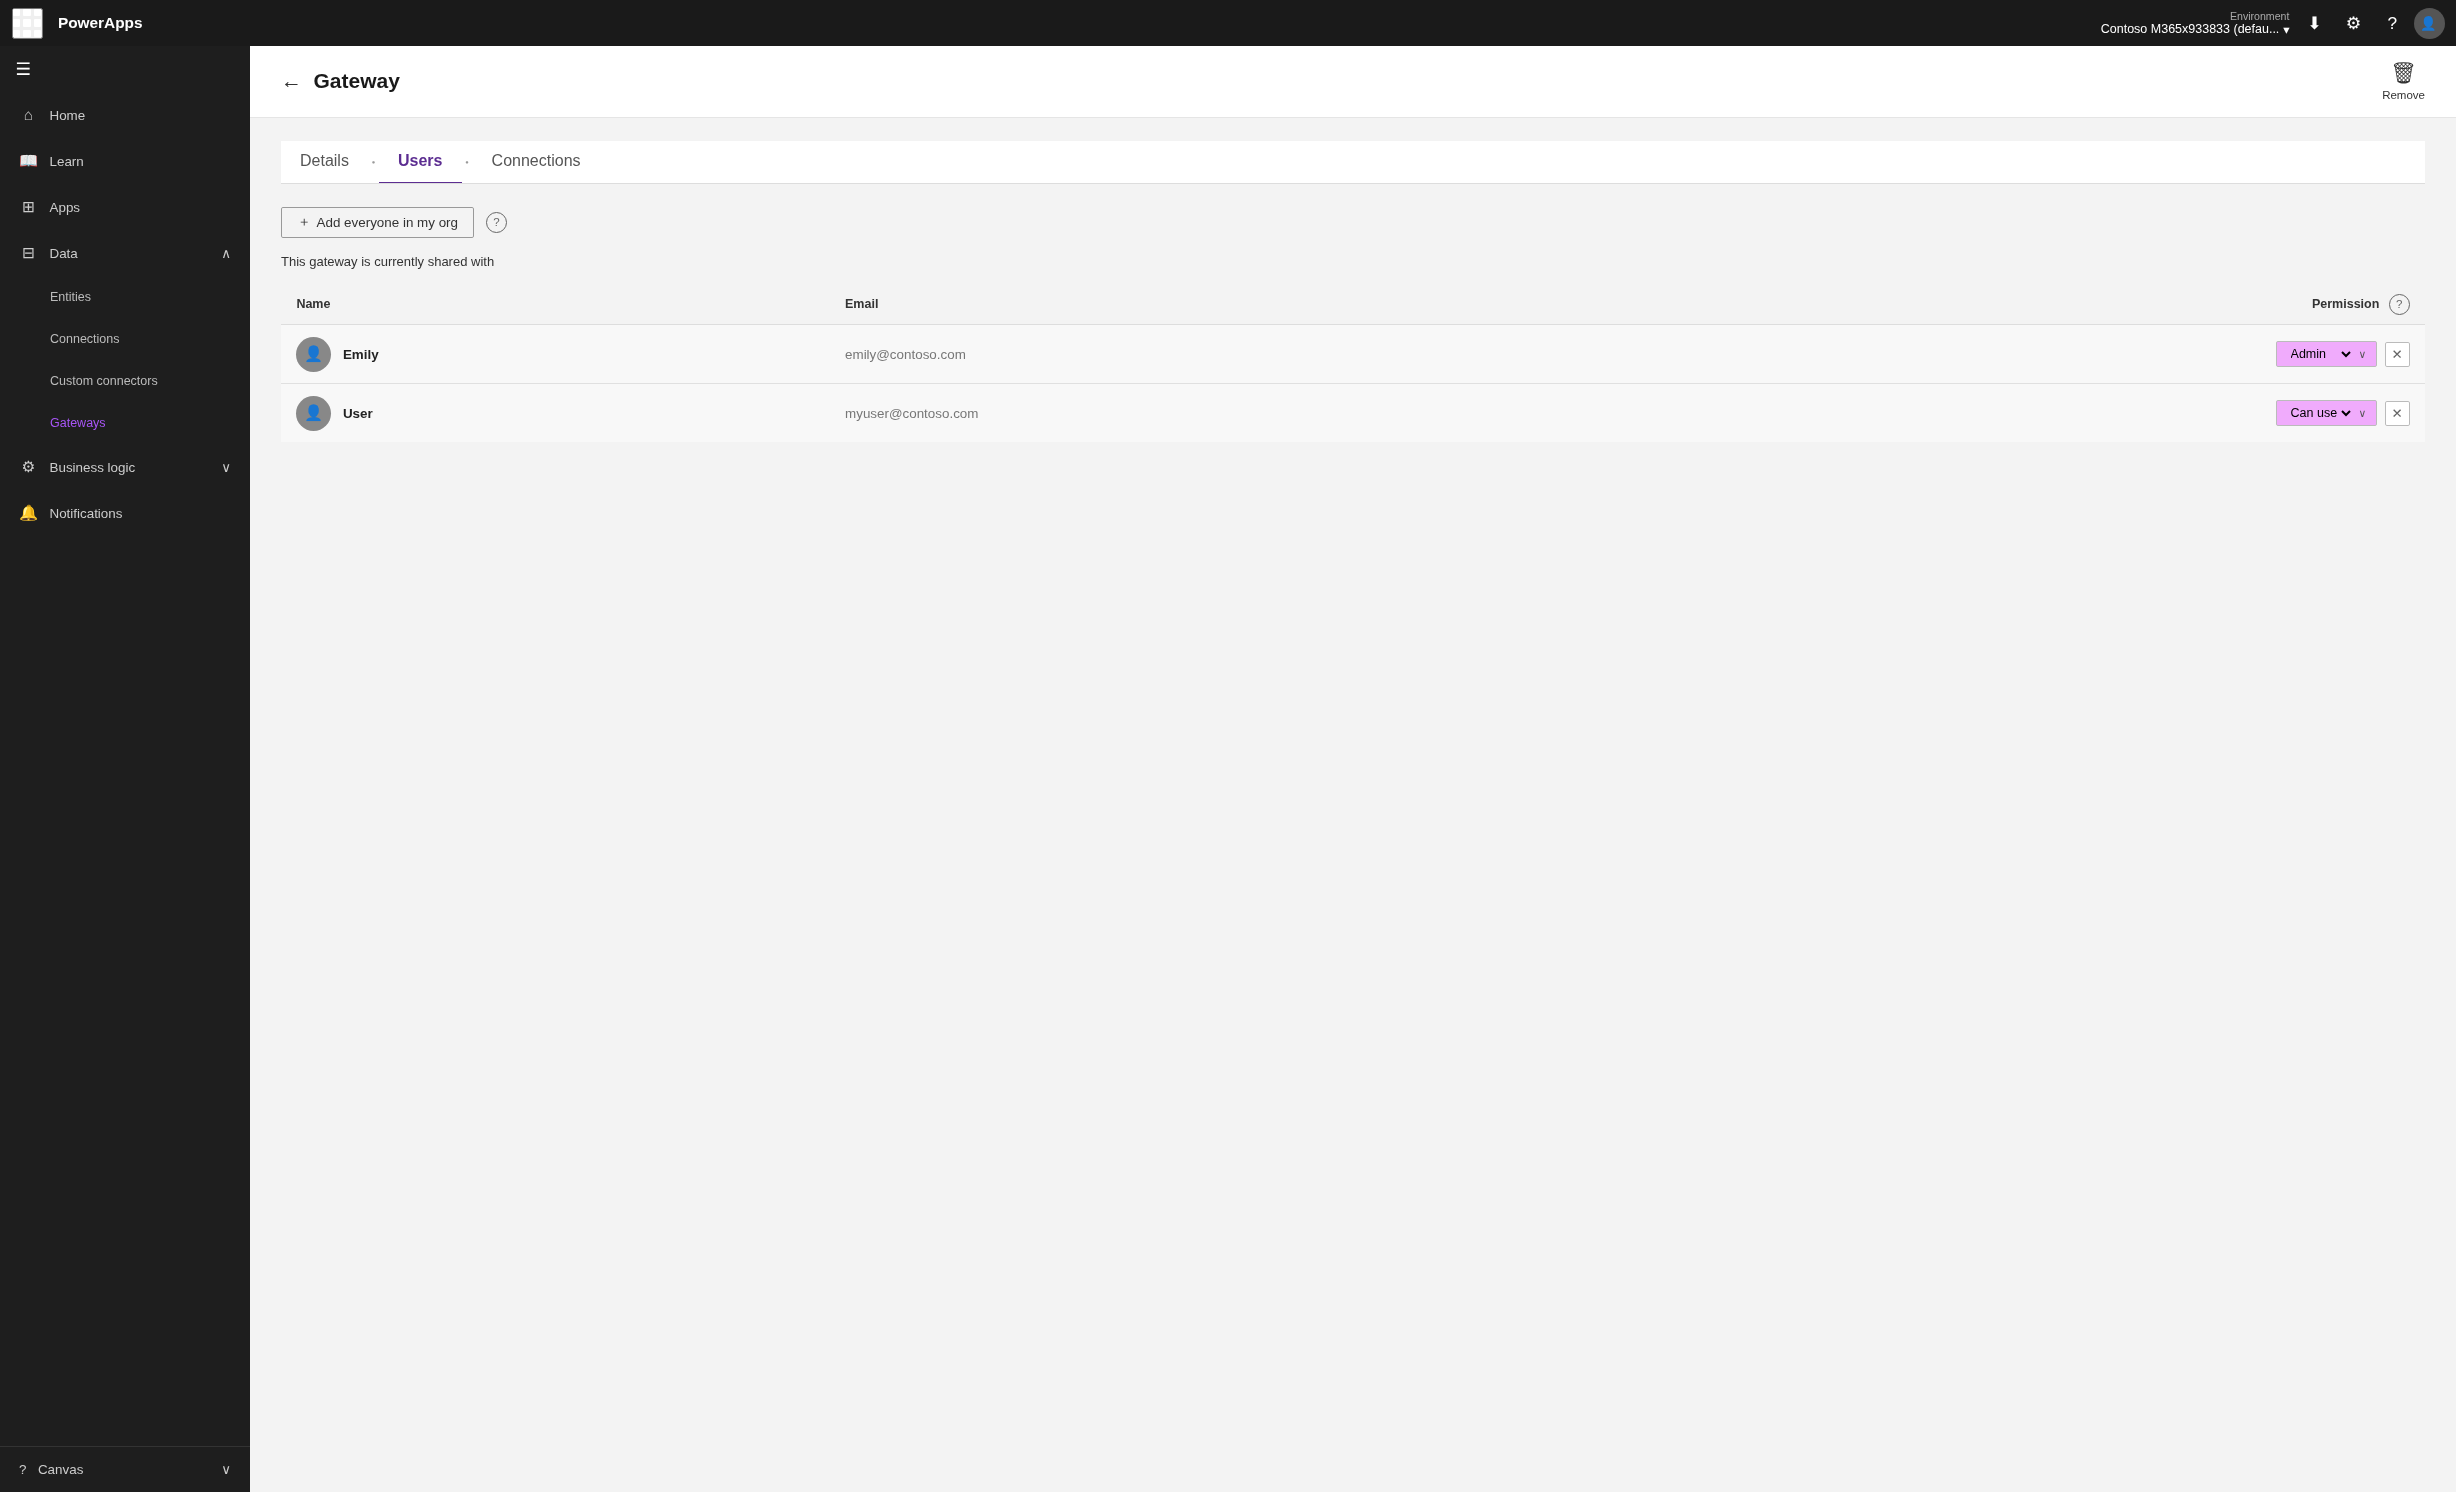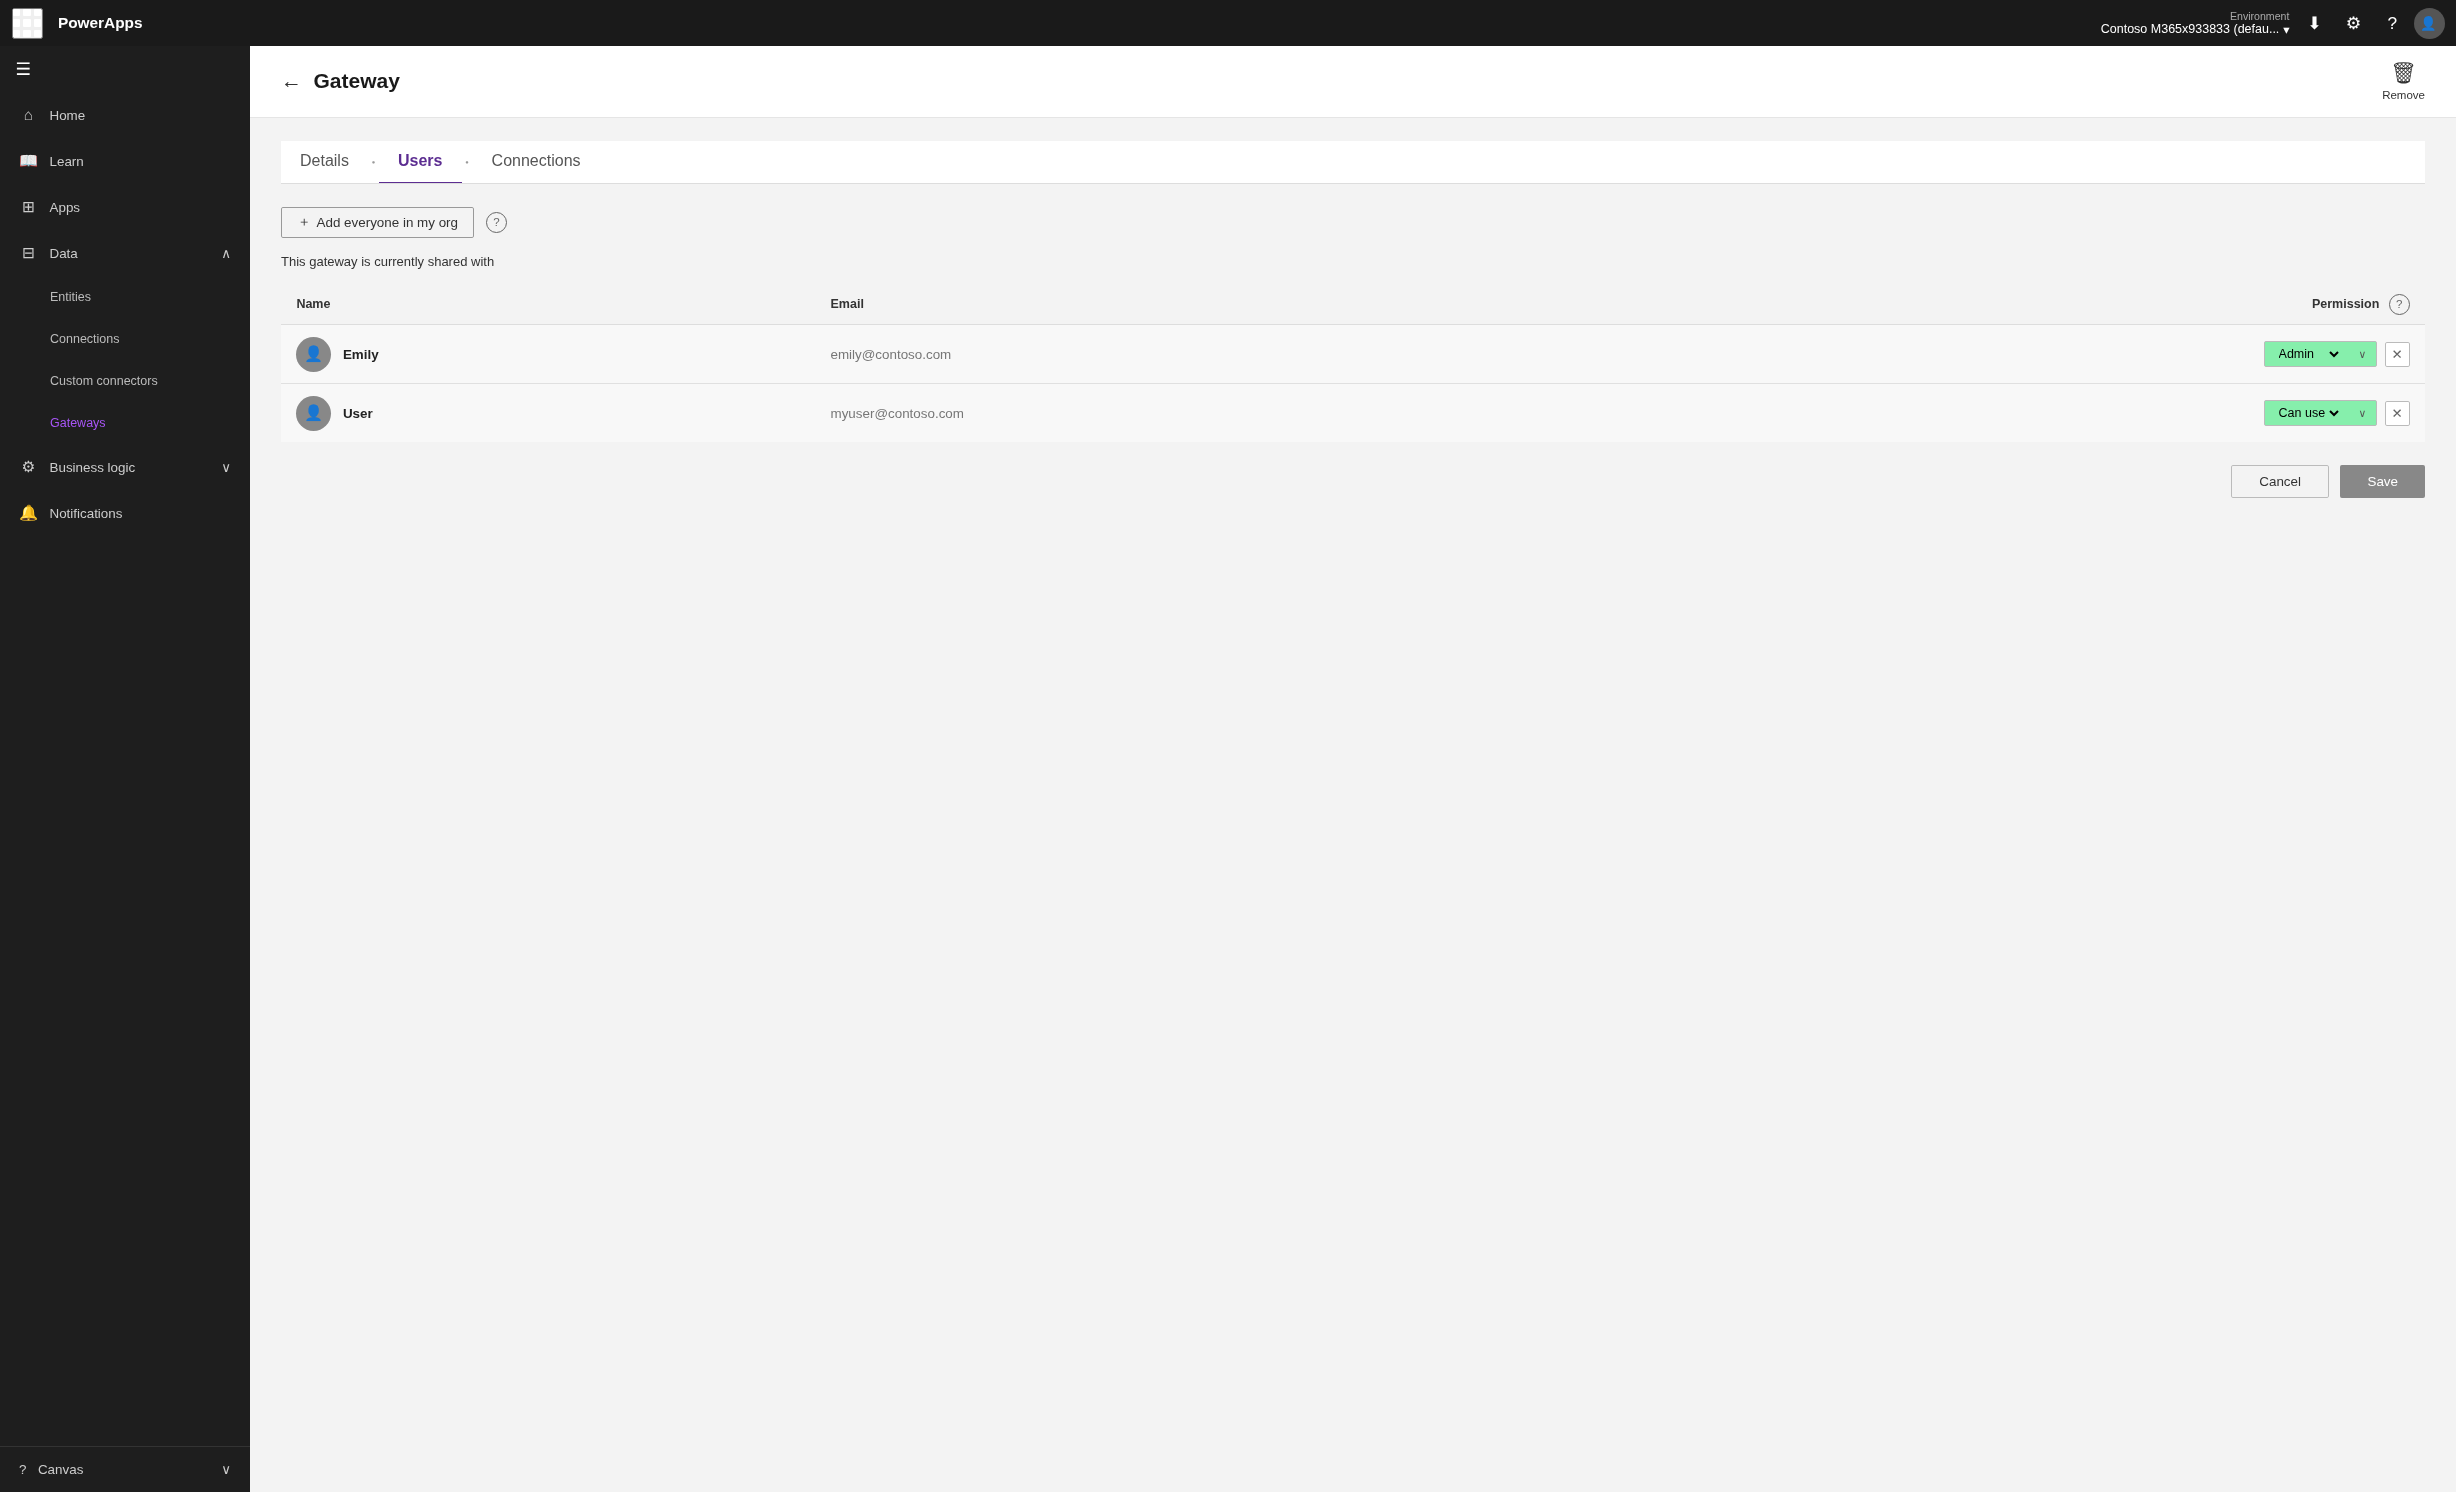--- a/index.html
+++ b/index.html
@@ -157,22 +157,22 @@
     .cancel-btn {
       padding: 7.7px 27px; border: 1px solid #bbb; background: #f3f3f3;
       font-size: 13.4px; cursor: pointer; color: #333; border-radius: 1.9px;
     }
     .save-btn {
       padding: 7.7px 27px; border: none; background: #888;
       font-size: 13.4px; cursor: pointer; color: #fff; border-radius: 1.9px;
     }
 
     .permission-select-wrap {
-      display: flex; align-items: center; border: 1px solid #bbb; background: #86efac; border-radius: 1.9px;
-      padding: 3.8px 9.6px; gap: 17px; font-size: 12.5px; cursor: pointer;
+      display: flex; align-items: center; border: 1px solid #bbb; background: #f0abfc; border-radius: 1.9px;
+      padding: 3.8px 9.6px; gap: 5px; font-size: 12.5px; cursor: pointer;
     }
   </style>
 </head>
 <body>
 
 <div class="topbar">
   <div class="topbar-grid">
     <button class="topbar-waffle">
       <div class="waffle-icon">
         <div class="waffle-dot"></div>
@@ -361,22 +361,18 @@
                       <select style="border: none; background: transparent; font-size: 12.5px; cursor: pointer; outline: none;"><option value="Admin">Admin</option><option value="Can use" selected="">Can use</option></select>
                       <span style="font-size: 10.6px;">∨</span>
                     </div>
                     <button class="remove-user-btn">✕</button>
                   </div>
                 </td>
               </tr>
             </tbody>
         </table>
 
-        <div class="footer-row">
-          <button class="cancel-btn">Cancel</button>
-          <button class="save-btn">Save</button>
-        </div>
       </div>
 
     </div>
   </div>
 </div>
 
 
 </body></html>

